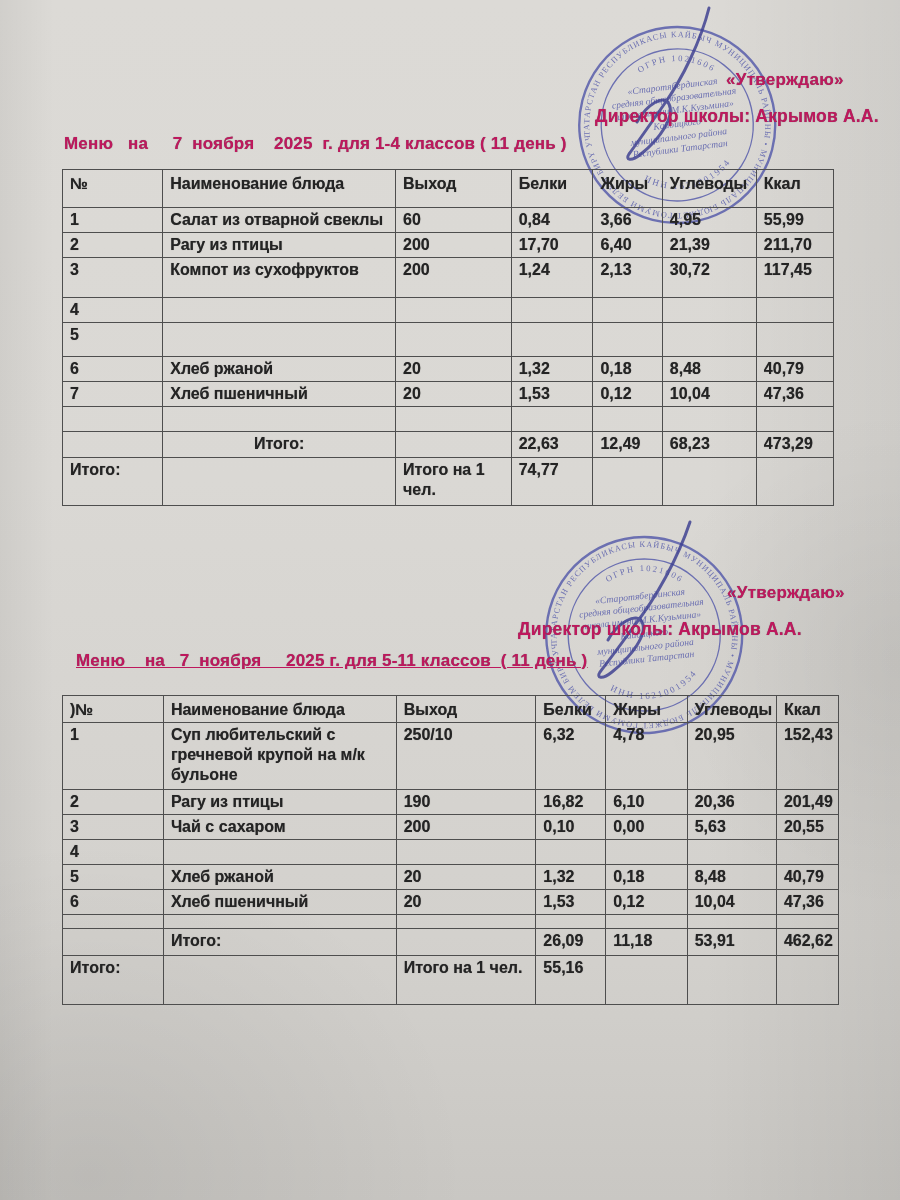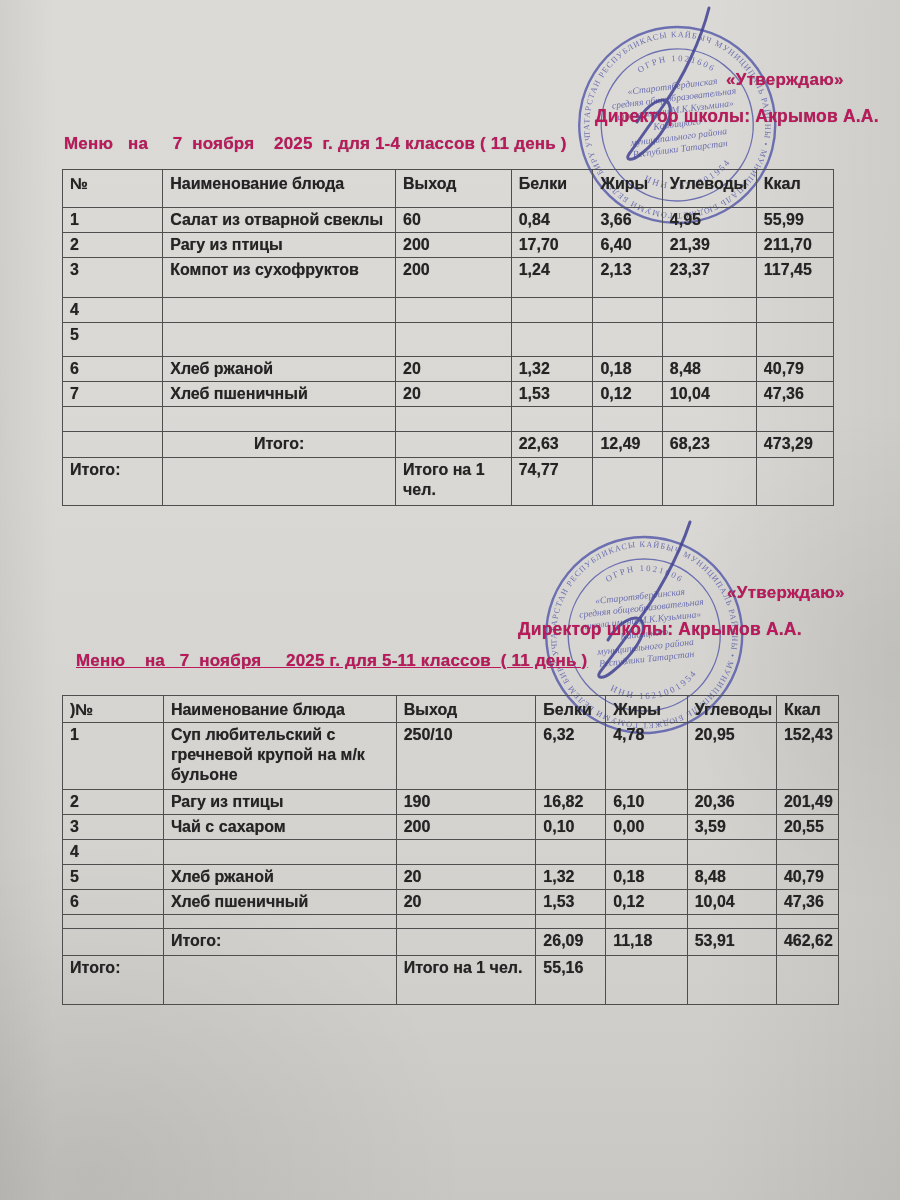--- a/index.html
+++ b/index.html
@@ -135,21 +135,21 @@
         <td>6,40</td>
         <td>21,39</td>
         <td>211,70</td>
       </tr>
       <tr style="height: 40px;">
         <td>3</td>
         <td>Компот из сухофруктов</td>
         <td>200</td>
         <td>1,24</td>
         <td>2,13</td>
-        <td>23,37</td>
+        <td>30,72</td>
         <td>117,45</td>
       </tr>
       <tr style="height: 23px;">
         <td>4</td>
         <td></td>
         <td></td>
         <td></td>
         <td></td>
         <td></td>
         <td></td>
@@ -284,21 +284,21 @@
         <td>6,10</td>
         <td>20,36</td>
         <td>201,49</td>
       </tr>
       <tr style="height: 21px;">
         <td>3</td>
         <td>Чай с сахаром</td>
         <td>200</td>
         <td>0,10</td>
         <td>0,00</td>
-        <td>3,59</td>
+        <td>5,63</td>
         <td>20,55</td>
       </tr>
       <tr style="height: 19px;">
         <td>4</td>
         <td></td>
         <td></td>
         <td></td>
         <td></td>
         <td></td>
         <td></td>

